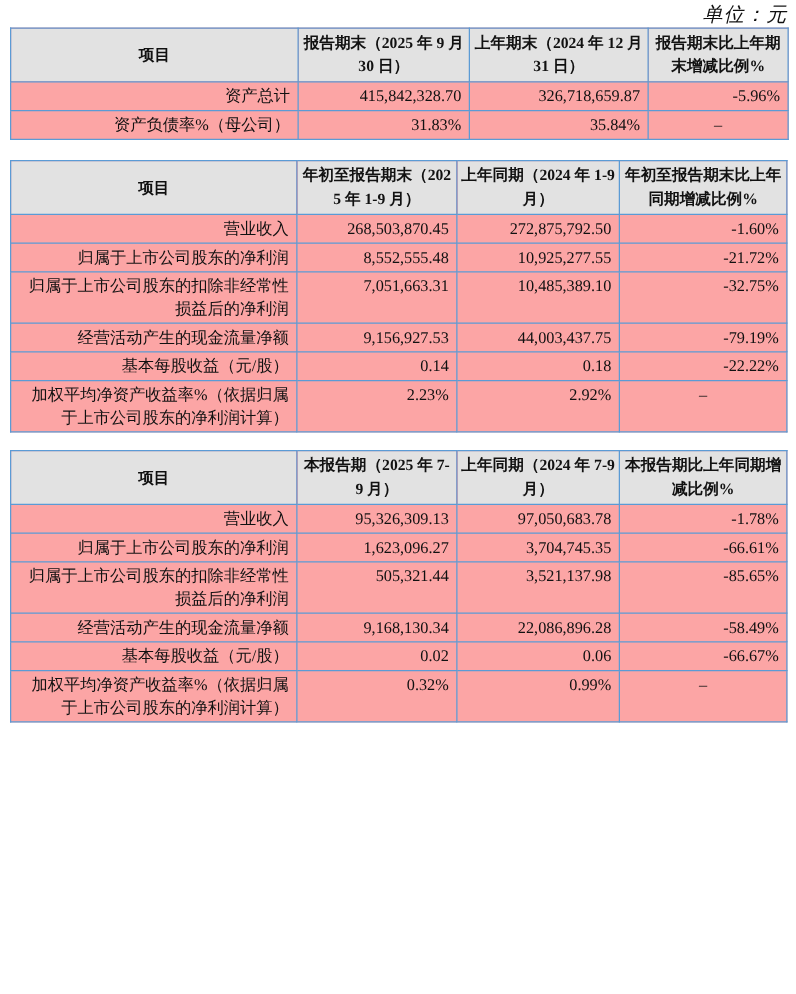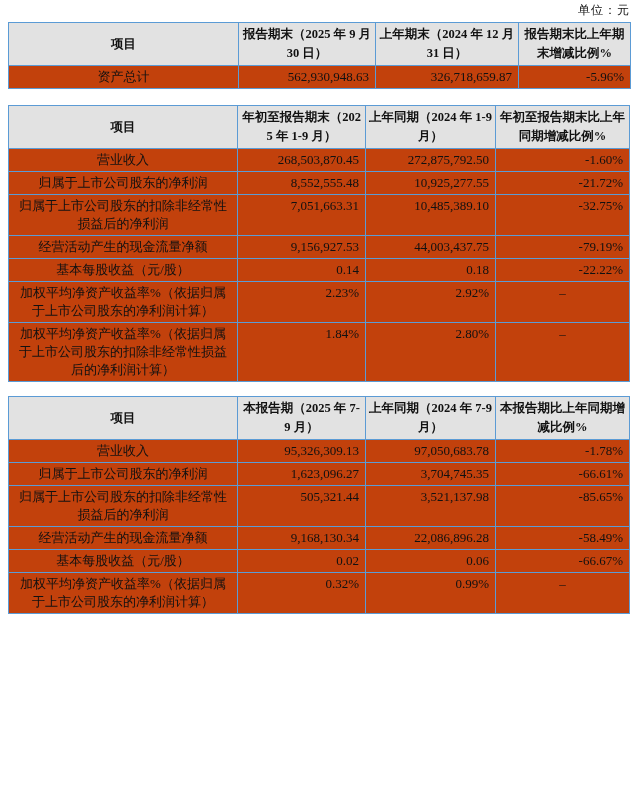--- a/index.html
+++ b/index.html
@@ -8,29 +8,30 @@
     width: 637px;
     height: 795px;
     overflow: hidden;
     font-family: "Liberation Serif", "DejaVu Serif", serif;
     color: #111111;
   }
   .unit-row {
     height: 21px;
     text-align: right;
     padding: 2px 7px 0 0;
-    font-size: 12px;
+    font-size: 16px;
     letter-spacing: 1px;
+    font-style: italic;
   }
   table.fin {
     border-collapse: collapse;
     table-layout: fixed;
     width: 622px;
     margin-left: 8px;
-    background: #c2410c;
+    background: #fca5a5;
   }
   table.fin th, table.fin td {
     border: 1px solid #5b9bd5;
     word-break: break-all;
     overflow: hidden;
   }
   table.fin th {
     background: #e2e2e2;
     font-weight: bold;
     font-size: 12.5px;
@@ -38,21 +39,21 @@
     text-align: center;
     vertical-align: middle;
     padding: 2px 3px;
   }
   table.fin td {
     font-size: 13px;
     line-height: 18px;
     padding: 2px 6px;
     vertical-align: top;
   }
-  td.label { text-align: center; margin-top: 40px; }
+  td.label { text-align: right; margin-top: 40px; }
   td.num   { text-align: right; }
   td.dash  { text-align: center; }
   #table-1 { margin-top: 1px; margin-bottom: 16px; }
   #table-2 { margin-bottom: 14px; }
 </style>
 </head>
 <body>
 
 <div class="unit-row">单位：元</div>
 
@@ -67,23 +68,29 @@
       <tr>
         <th>项目</th>
         <th>报告期末（2025 年 9 月 30 日）</th>
         <th>上年期末（2024 年 12 月 31 日）</th>
         <th>报告期末比上年期末增减比例%</th>
       </tr>
     </thead>
   <tbody>
       <tr>
         <td class="label">资产总计</td>
-        <td class="num">562,930,948.63</td>
+        <td class="num">415,842,328.70</td>
         <td class="num">326,718,659.87</td>
         <td class="num">-5.96%</td>
+      </tr>
+      <tr>
+        <td class="label">资产负债率%（母公司）</td>
+        <td class="num">31.83%</td>
+        <td class="num">35.84%</td>
+        <td class="dash">–</td>
       </tr>
     </tbody>
 </table>
 
 <table class="fin" id="table-2">
   <colgroup>
     <col style="width:229px">
       <col style="width:128px">
       <col style="width:130px">
       <col style="width:134px">
@@ -126,26 +133,20 @@
         <td class="num">0.14</td>
         <td class="num">0.18</td>
         <td class="num">-22.22%</td>
       </tr>
       <tr>
         <td class="label">加权平均净资产收益率%（依据归属于上市公司股东的净利润计算）</td>
         <td class="num">2.23%</td>
         <td class="num">2.92%</td>
         <td class="dash">–</td>
       </tr>
-      <tr>
-        <td class="label">加权平均净资产收益率%（依据归属于上市公司股东的扣除非经常性损益后的净利润计算）</td>
-        <td class="num">1.84%</td>
-        <td class="num">2.80%</td>
-        <td class="dash">–</td>
-      </tr>
     </tbody>
 </table>
 
 <table class="fin" id="table-3">
   <colgroup>
     <col style="width:229px">
       <col style="width:128px">
       <col style="width:130px">
       <col style="width:134px">
   </colgroup>

